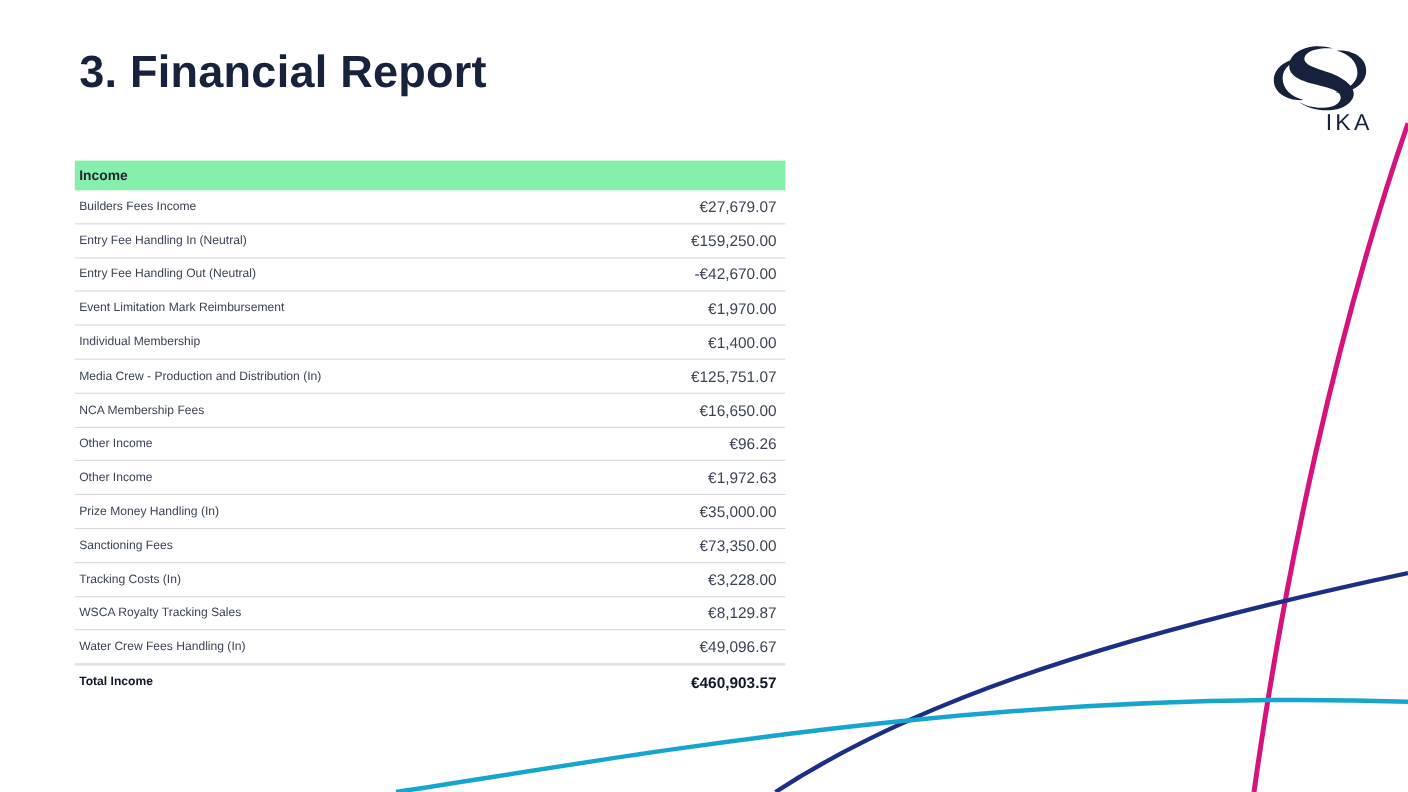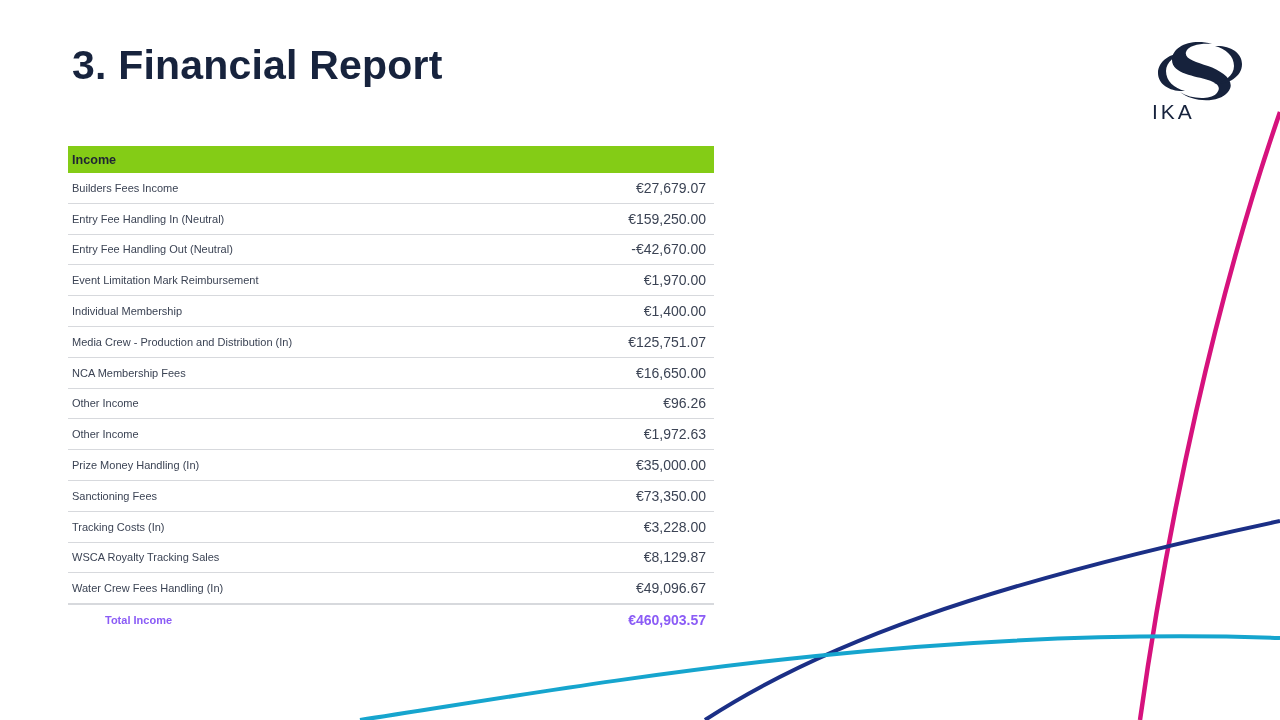--- a/index.html
+++ b/index.html
@@ -55,21 +55,21 @@
   .logo-mark {
     position: absolute;
     left: 0;
     top: 0;
   }
   .logo-text {
     position: absolute;
     left: 0;
     top: 64px;
     width: 96px;
-    text-align: left;
+    text-align: right;
     font-size: 21px;
     letter-spacing: 3px;
     color: #16223c;
     font-weight: 400;
   }
 
   
   .table-wrap {
     position: absolute;
     left: 68px;
@@ -90,39 +90,38 @@
     color: #3b4354;
     white-space: nowrap;
   }
   .row .value {
     font-size: 14px;
     color: #3b4354;
     white-space: nowrap;
     text-align: right;
   }
   .row.header {
-    background: #84cc16;
+    background: #86efac;
     border-bottom: none;
     height: 27px;
   }
   .row.header .label {
     font-weight: bold;
     color: #1f2433;
     font-size: 12.6px;
   }
   .row.total {
     border-bottom: none;
     border-top: 1px solid #d7d9dd;
     height: 30px;
   }
   .row.total .label,
   .row.total .value {
     font-weight: bold;
-    color: #8b5cf6;
-    margin-left: 33px;
+    color: #0f172a;
   }
 </style>
 </head>
 <body>
 
 <div class="slide">
 
   <svg class="decor" viewBox="0 0 1280 720" width="1280" height="720" xmlns="http://www.w3.org/2000/svg">
     <path d="M1280 112 C 1215 300, 1168 520, 1140 720" fill="none" stroke="#d6127d" stroke-width="4.5"></path>
     <path d="M705 720 C 820 645, 980 585, 1280 521" fill="none" stroke="#1b2f86" stroke-width="4"></path>

